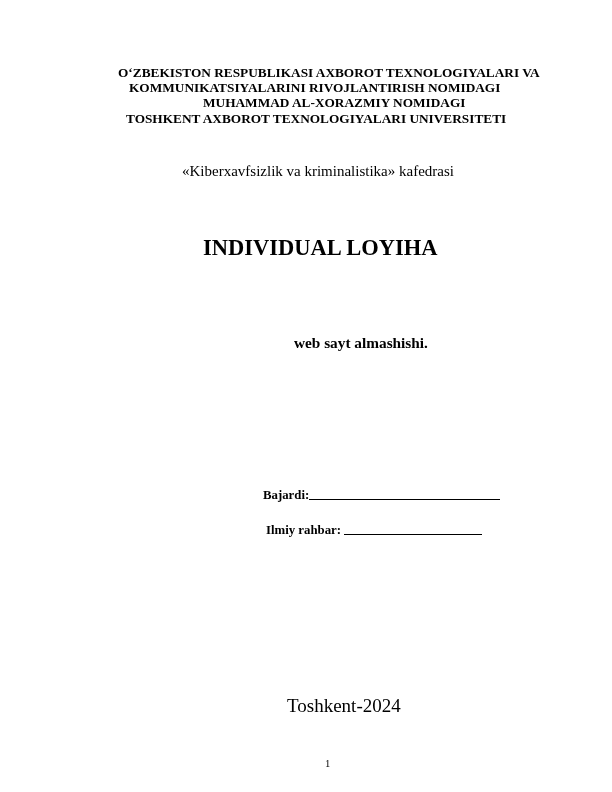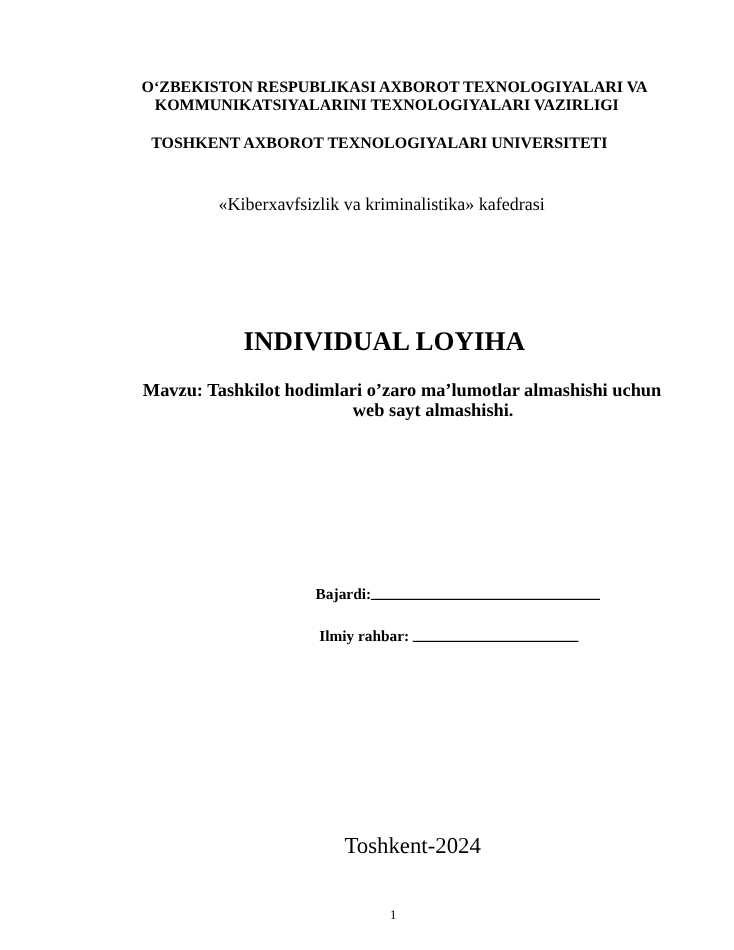--- a/index.html
+++ b/index.html
@@ -60,28 +60,28 @@
     .pagenum {
       font-size: 10.6px;
     }
   </style>
 </head>
 <body>
 
 <div class="page">
 
   <div class="line hdr" style="left:118px; top:66px;">O‘ZBEKISTON RESPUBLIKASI AXBOROT TEXNOLOGIYALARI VA</div>
-  <div class="line hdr" style="left:129px; top:81px;">KOMMUNIKATSIYALARINI TEXNOLOGIYALARI VAZIRLIGI</div>
+  <div class="line hdr" style="left:129px; top:81px;">KOMMUNIKATSIYALARINI RIVOJLANTIRISH NOMIDAGI</div>
+  <div class="line hdr" style="left:203px; top:96px;">MUHAMMAD AL-XORAZMIY NOMIDAGI</div>
   <div class="line hdr" style="left:126px; top:112px;">TOSHKENT AXBOROT TEXNOLOGIYALARI UNIVERSITETI</div>
 
   <div class="line dept" style="left:182px; top:164px;">«Kiberxavfsizlik va kriminalistika» kafedrasi</div>
 
-  <div class="line title" style="left:203px; top:237px;margin-top:37px;">INDIVIDUAL LOYIHA</div>
+  <div class="line title" style="left:203px; top:237px;">INDIVIDUAL LOYIHA</div>
 
-  <div class="line topic" style="left:119px; top:318px;">Mavzu: Tashkilot hodimlari o’zaro ma’lumotlar almashishi uchun</div>
   <div class="line topic" style="left:294px; top:335px;">web sayt almashishi.</div>
 
   <div class="line sign" style="left:263px; top:489px;">
     <span>Bajardi:</span><span class="blank" style="width:191px;"></span>
   </div>
 
   <div class="line sign" style="left:266px; top:524px;">
     <span>Ilmiy rahbar:</span>
     <span class="blank" style="width:138px; border-bottom-width:1px;"></span>
   </div>

